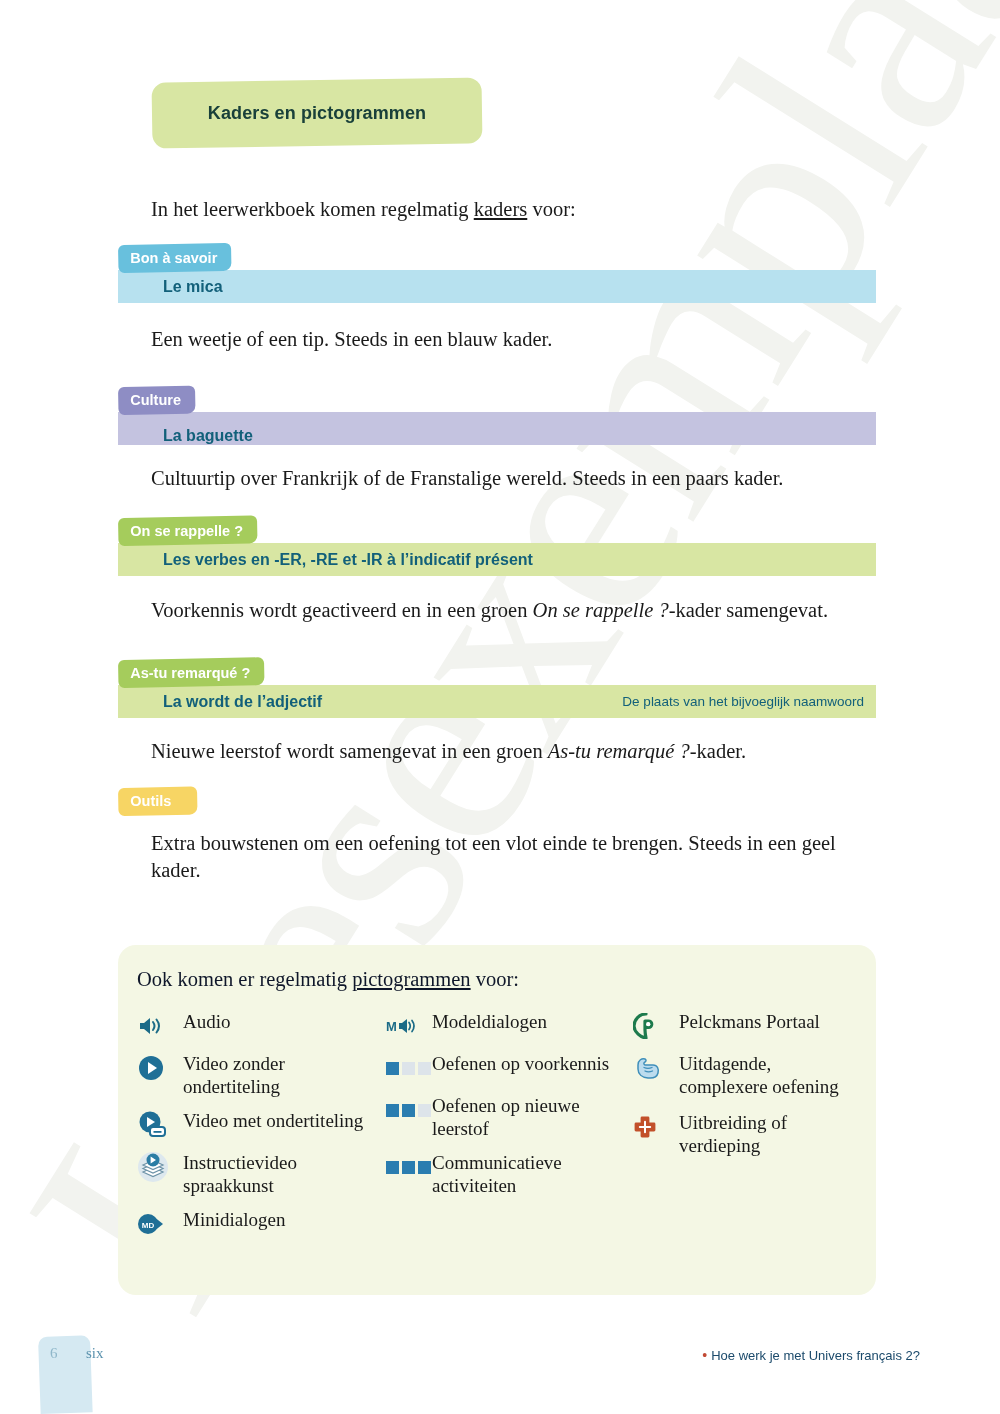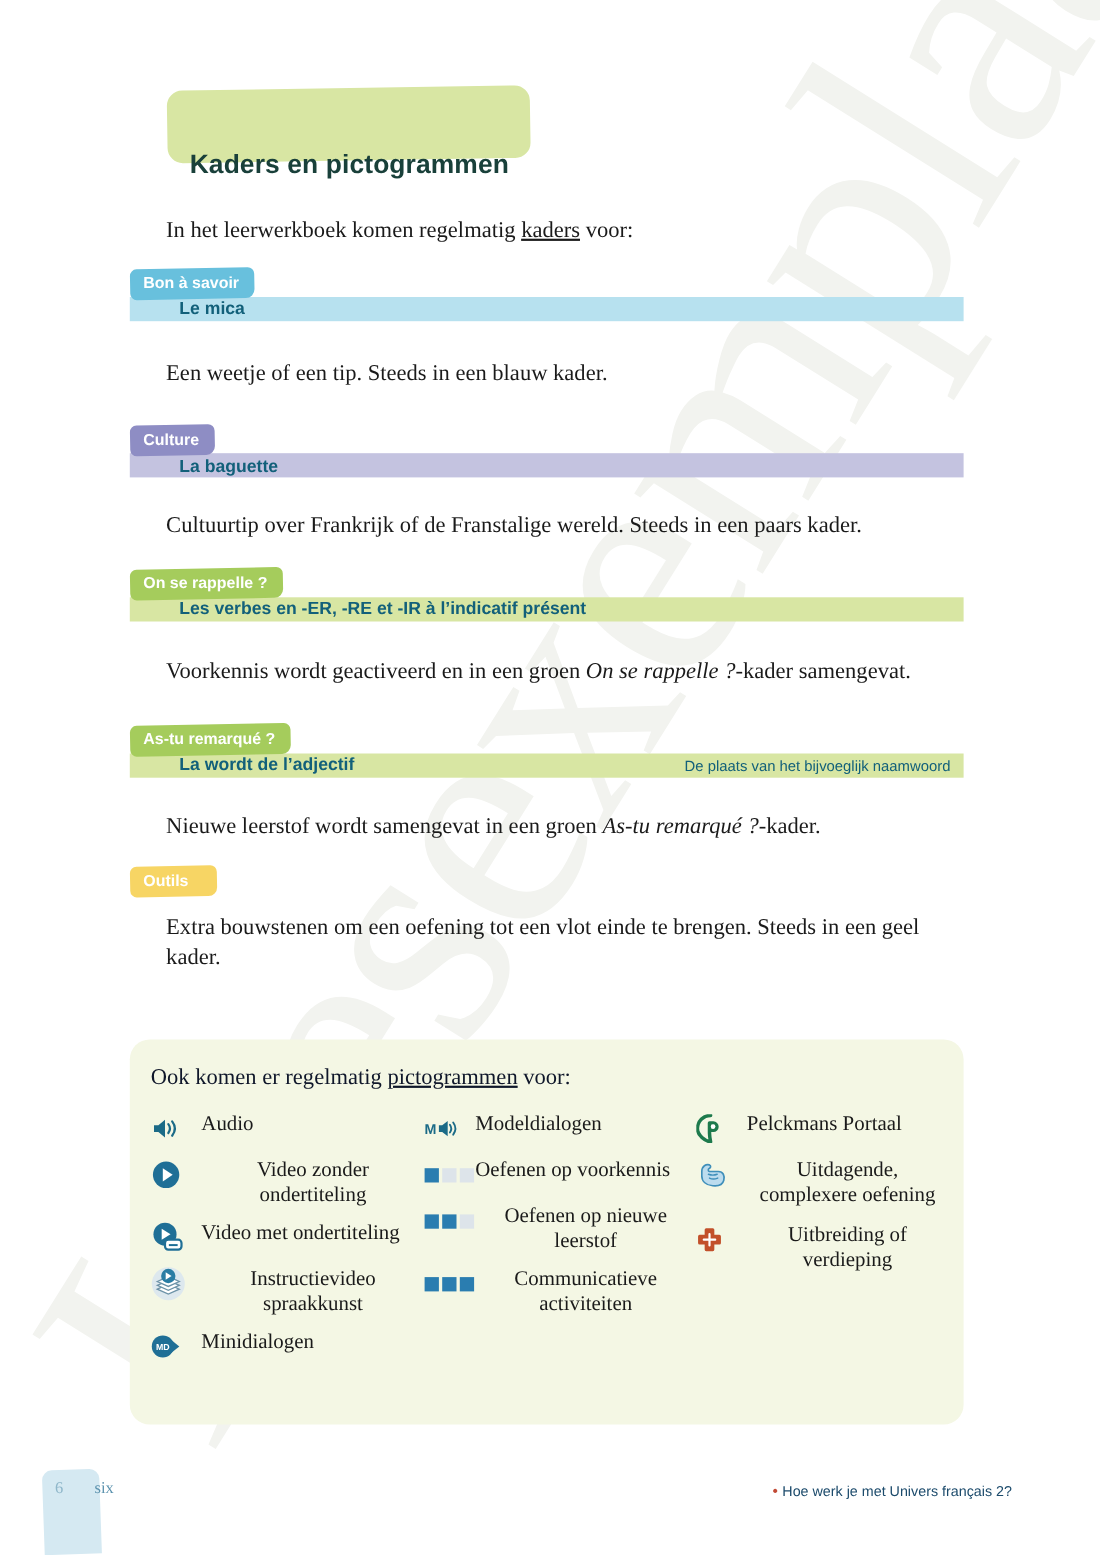--- a/index.html
+++ b/index.html
@@ -59,24 +59,23 @@
     transform: rotate(-0.9deg);
   }
   .title-banner .title-text {
     position: absolute;
     left: 0; right: 0;
     top: 50%;
     transform: translateY(-50%) rotate(0.9deg);
     text-align: center;
     font-family: "Liberation Sans", sans-serif;
     font-weight: bold;
-    font-size: 24px;
+    font-size: 18px;
     color: #19403a;
     letter-spacing: 0.1px;
-    margin-top: 37px;
   }
 
   
   .body-para {
     position: absolute;
     left: 151px;
     font-family: "Liberation Serif", serif;
     font-size: 20.5px;
     line-height: 27px;
     color: #1a1a1a;
@@ -105,21 +104,21 @@
     transform-origin: left top;
     z-index: 3;
   }
   .kader .tab span { transform: rotate(1.1deg); display: inline-block; }
 
   .kader .bar {
     position: absolute;
     left: 0;
     top: 25px;
     width: 758px;
-    height: 22px;
+    height: 33px;
     display: flex;
     align-items: center;
     z-index: 2;
   }
   .kader .bar .bar-title {
     font-family: "Liberation Sans", sans-serif;
     font-weight: bold;
     font-size: 16px;
     color: #12607a;
     margin-left: 45px;
@@ -165,21 +164,20 @@
     color: #0f172a;
   }
   #picto-intro u { text-decoration: underline; text-underline-offset: 2px; }
 
   .picto-cols {
     position: absolute;
     left: 19px;
     top: 65px;
     right: 14px;
     display: flex;
-    text-align: center;
   }
   .picto-col { }
   .picto-col.c1 { width: 250px; }
   .picto-col.c2 { width: 248px; }
   .picto-col.c3 { width: 230px; }
 
   .picto-item {
     display: flex;
     align-items: flex-start;
     margin-bottom: 11px;

